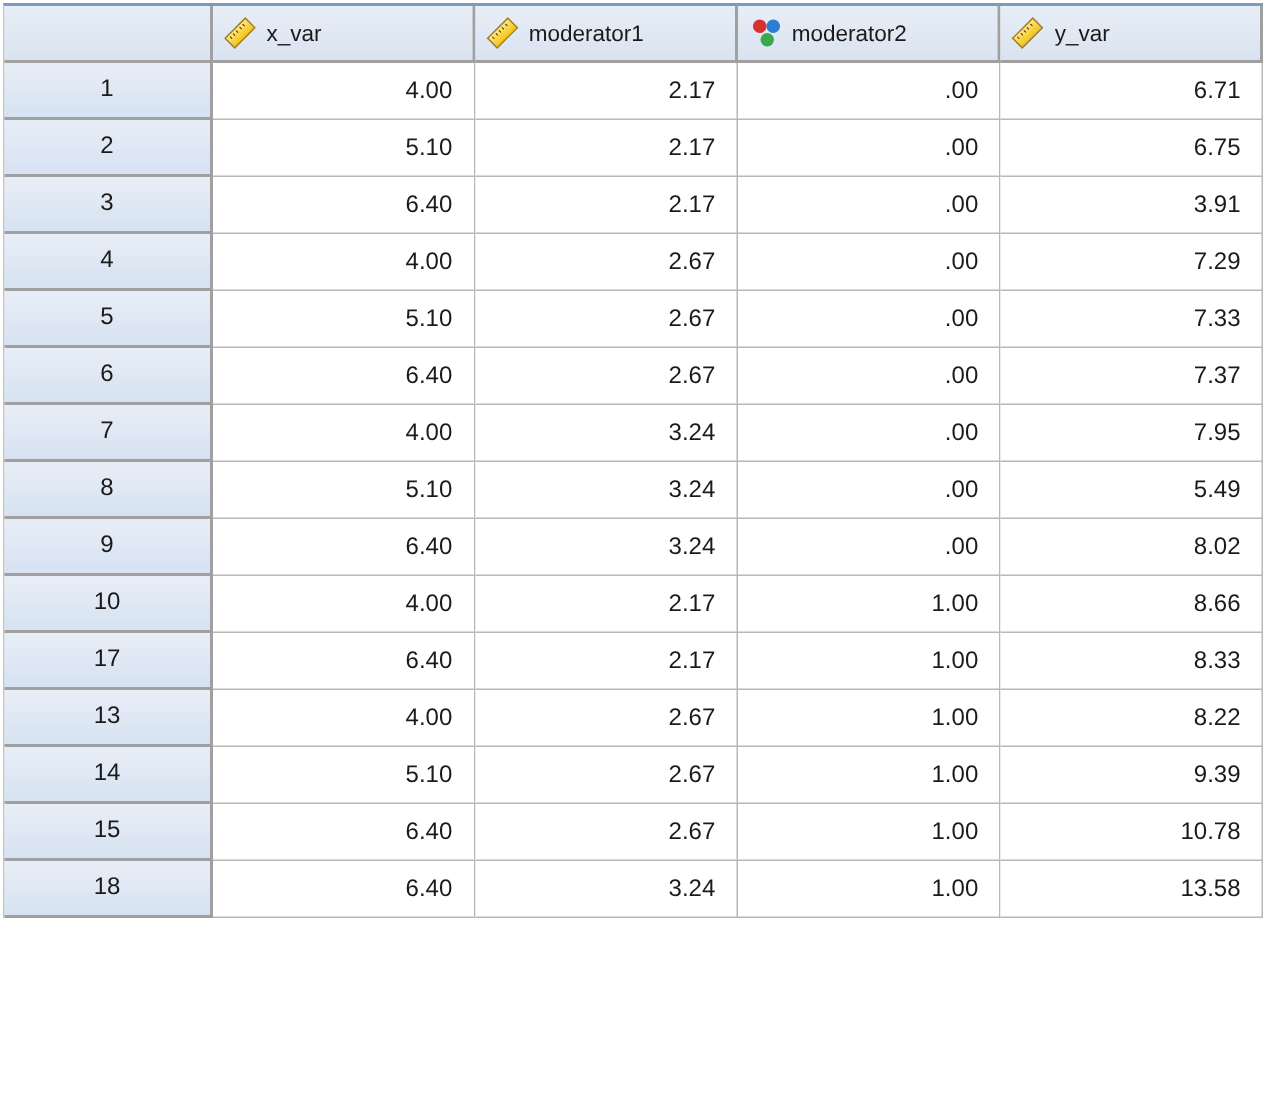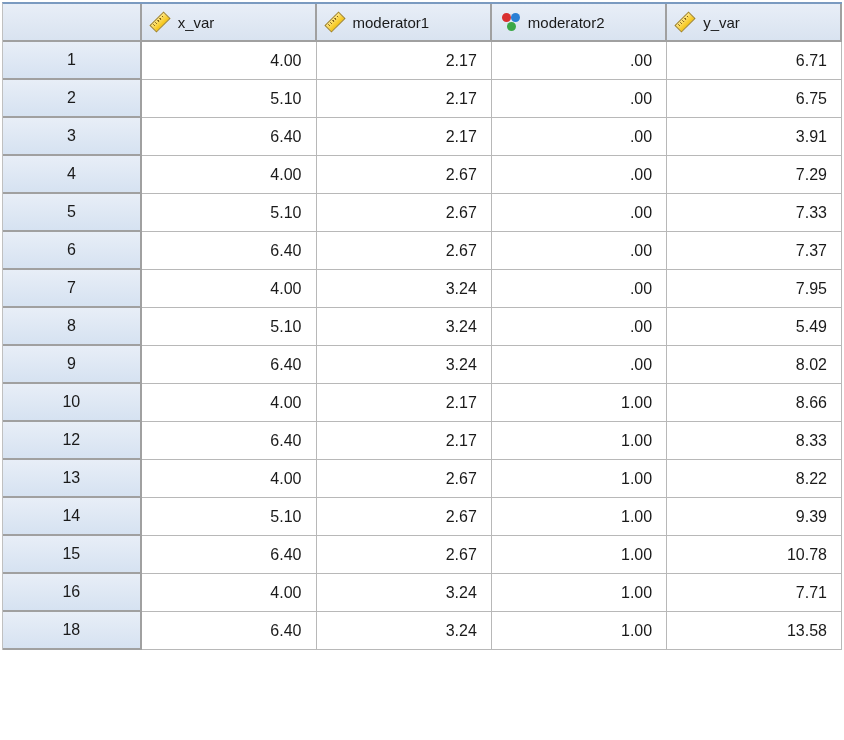--- a/index.html
+++ b/index.html
@@ -179,21 +179,21 @@
           <td>8.02</td>
         </tr>
         <tr>
           <th class="row-header">10</th>
           <td>4.00</td>
           <td>2.17</td>
           <td>1.00</td>
           <td>8.66</td>
         </tr>
         <tr>
-          <th class="row-header">12</th>
+          <th class="row-header">17</th>
           <td>6.40</td>
           <td>2.17</td>
           <td>1.00</td>
           <td>8.33</td>
         </tr>
         <tr>
           <th class="row-header">13</th>
           <td>4.00</td>
           <td>2.67</td>
           <td>1.00</td>
@@ -205,27 +205,20 @@
           <td>2.67</td>
           <td>1.00</td>
           <td>9.39</td>
         </tr>
         <tr>
           <th class="row-header">15</th>
           <td>6.40</td>
           <td>2.67</td>
           <td>1.00</td>
           <td>10.78</td>
-        </tr>
-        <tr>
-          <th class="row-header">16</th>
-          <td>4.00</td>
-          <td>3.24</td>
-          <td>1.00</td>
-          <td>7.71</td>
         </tr>
         <tr>
           <th class="row-header">18</th>
           <td>6.40</td>
           <td>3.24</td>
           <td>1.00</td>
           <td>13.58</td>
         </tr>
       </tbody>
   </table>

